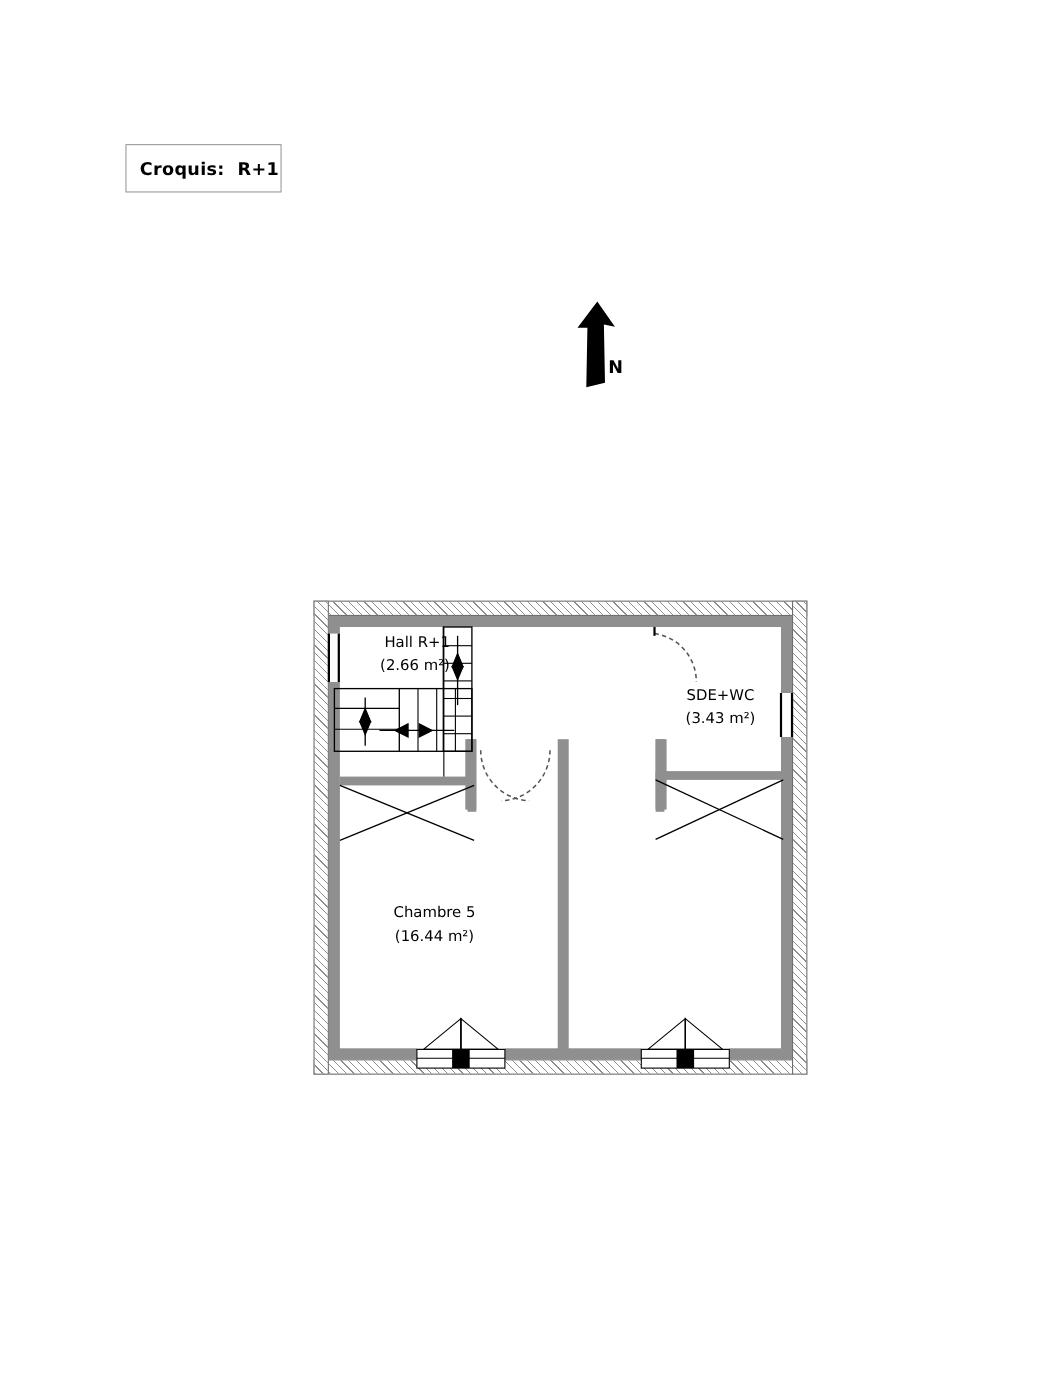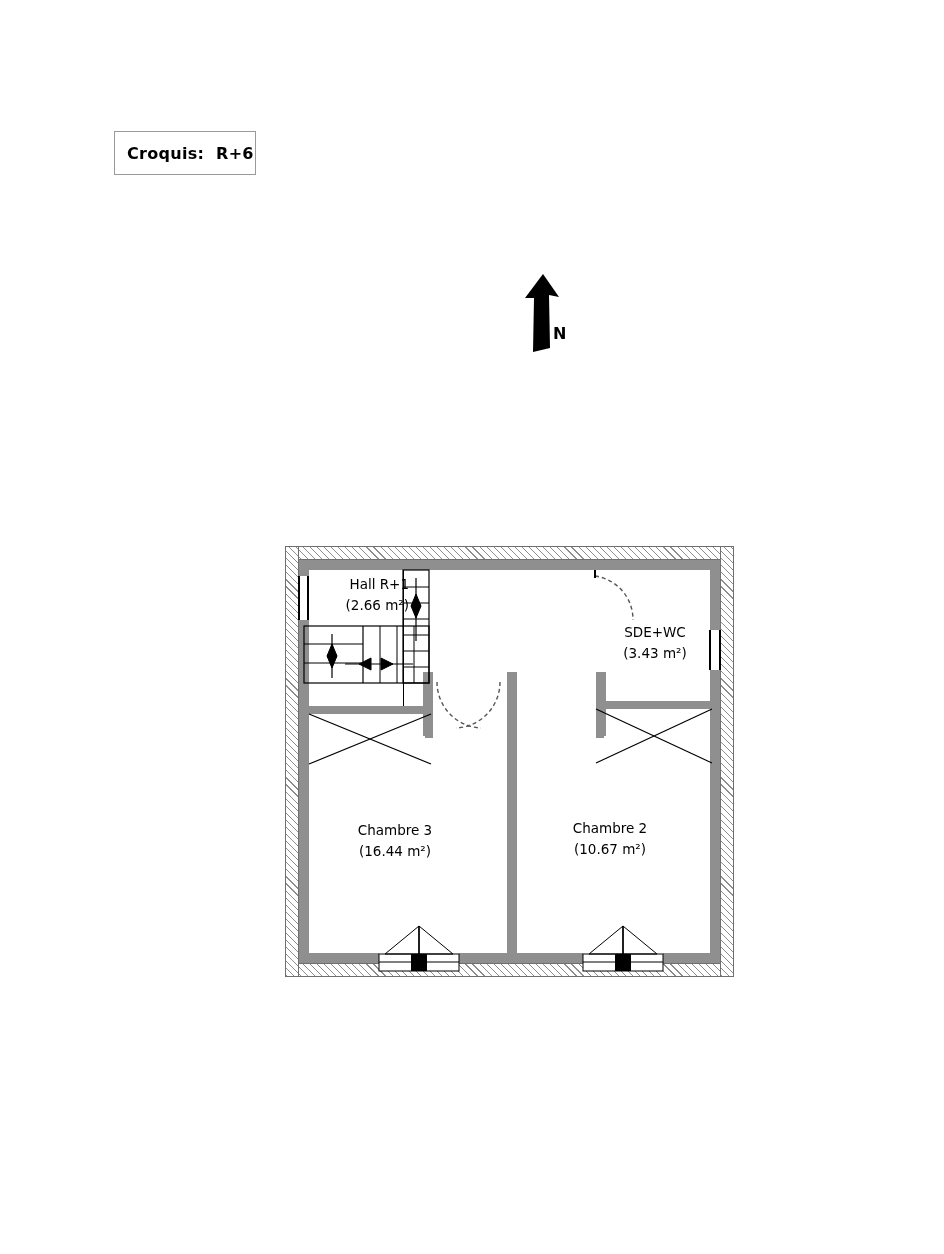--- a/index.html
+++ b/index.html
@@ -108,21 +108,21 @@
     top: 0;
     width: 449px;
     height: 431px;
     overflow: visible;
   }
 </style>
 </head>
 <body>
 
 <div id="title-box">
-  <span class="title-text">Croquis:  R+6</span>
+  <span class="title-text">Croquis:  R+1</span>
 </div>
 
 <div id="north-arrow">
   <svg width="80" height="95" viewBox="0 0 80 95">
     <polygon points="38,4 54,27 44,25 45,78 28,82 29,28 20,28" fill="#000000"></polygon>
   </svg>
   <span class="n-label">N</span>
 </div>
 
 <div id="plan">
@@ -237,22 +237,18 @@
     <span class="ln">(2.66 m²)</span>
   </div>
 
 
   <div class="room-label" style="left:309px; top:76px; width:122px;">
     <span class="ln">SDE+WC</span>
     <span class="ln">(3.43 m²)</span>
   </div>
 
   <div class="room-label" style="left:40px; top:274px; width:140px;">
-    <span class="ln">Chambre 3</span>
+    <span class="ln">Chambre 5</span>
     <span class="ln">(16.44 m²)</span>
   </div>
 
-  <div class="room-label" style="left:255px; top:272px; width:140px;">
-    <span class="ln">Chambre 2</span>
-    <span class="ln">(10.67 m²)</span>
-  </div>
 
 </div>
 
 </body></html>

